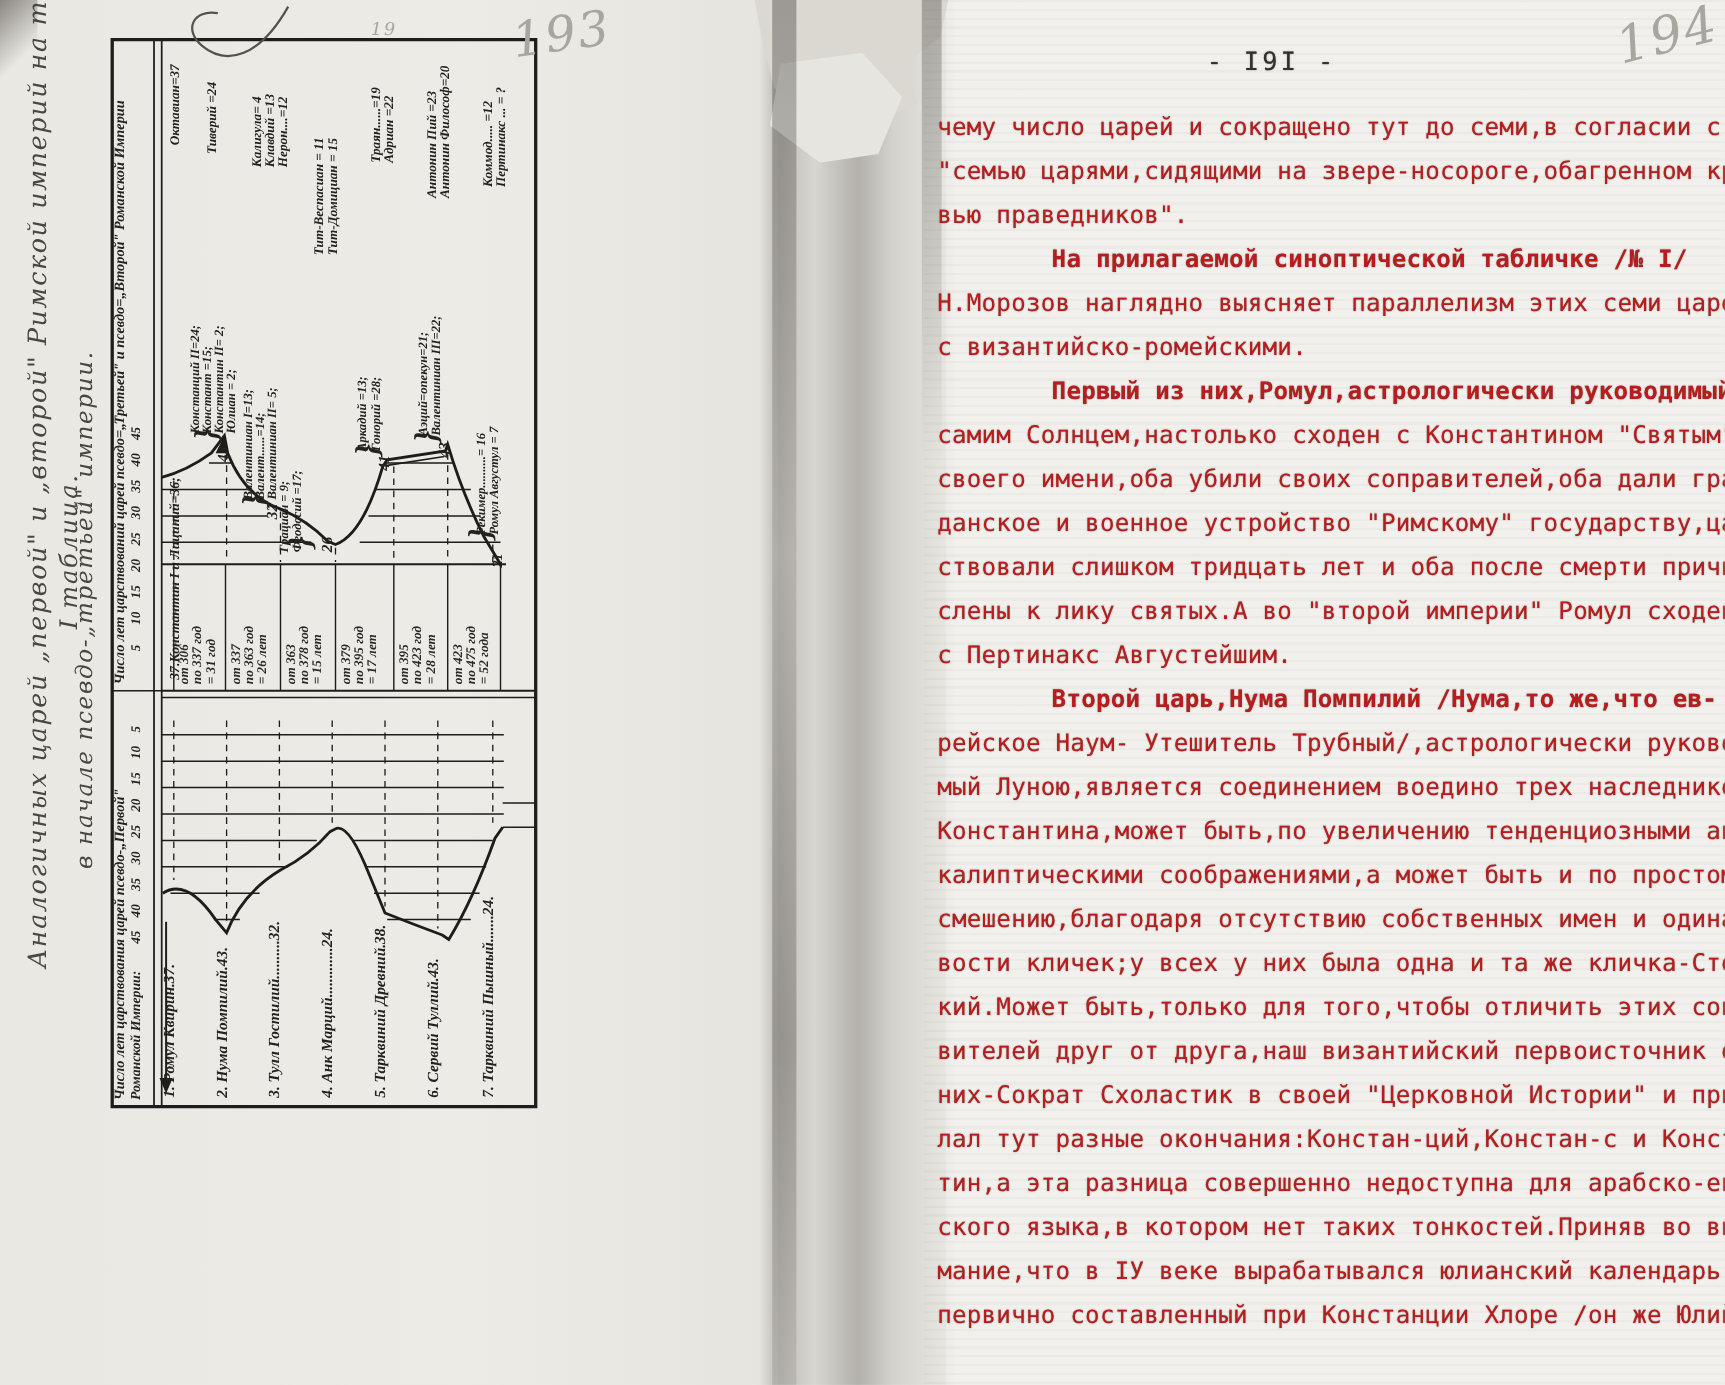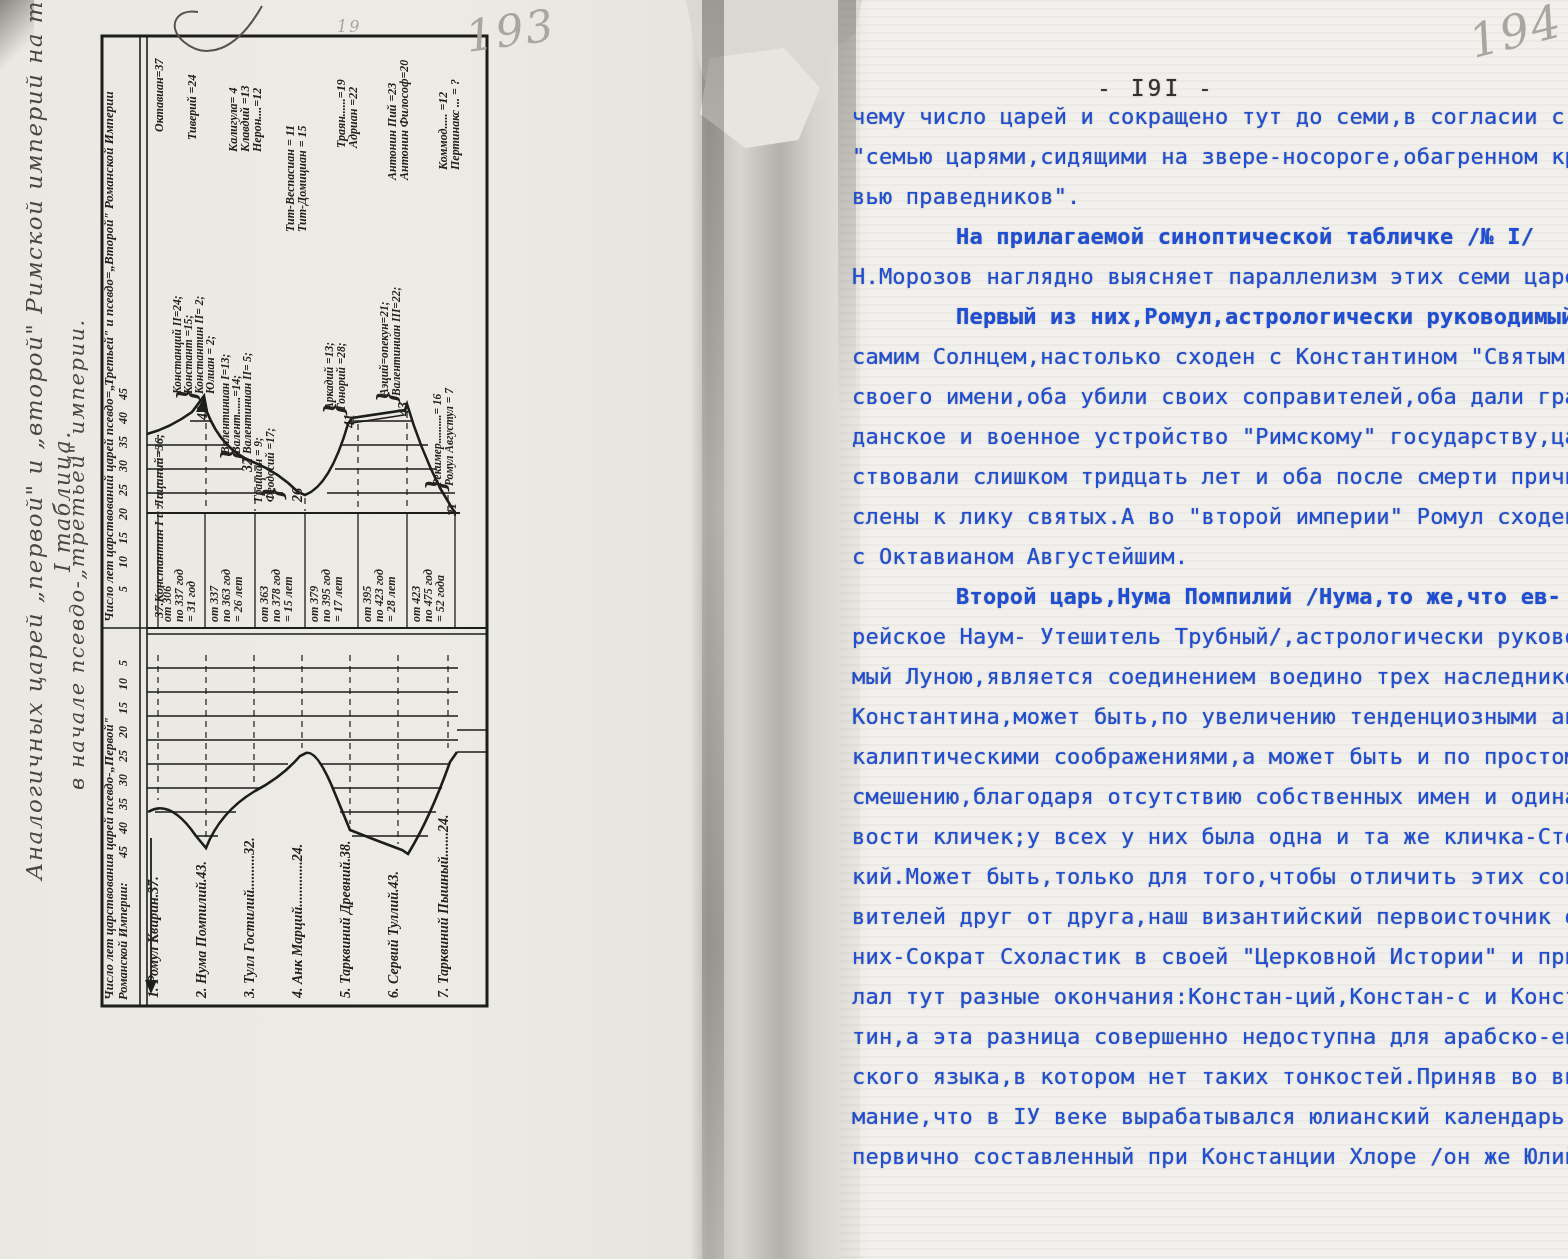--- a/index.html
+++ b/index.html
@@ -19,26 +19,26 @@
   .torn1{position:absolute;left:686px;top:0;width:176px;height:152px;background:#dbd8d2;
        clip-path:polygon(0 0,100% 0,96% 22%,78% 38%,84% 62%,60% 74%,44% 58%,26% 78%,10% 52%,4% 24%);}
   .torn2{position:absolute;left:700px;top:48px;width:120px;height:100px;background:#e7e5e0;
        clip-path:polygon(8% 10%,70% 0,100% 40%,82% 92%,38% 100%,0 66%);}
   .streak{position:absolute;left:702px;top:0;width:22px;height:1259px;
        background:linear-gradient(to bottom,rgba(40,37,33,.35),rgba(40,37,33,.12) 40%,rgba(40,37,33,.28) 75%,rgba(40,37,33,.10));}
   .streak2{position:absolute;left:838px;top:0;width:18px;height:420px;
        background:linear-gradient(to bottom,rgba(40,37,33,.30),rgba(40,37,33,0));}
   .corner-mark{position:absolute;left:0;top:0;width:34px;height:70px;
        background:linear-gradient(135deg,rgba(60,56,50,.55),rgba(60,56,50,0) 70%);}
-  .typed-block{position:absolute;left:852px;top:97px;width:716px;color:#1d4ed8;}
+  .typed-block{position:absolute;left:852px;top:97px;width:716px;color:#b91c1c;}
   .tline{height:40px;line-height:40px;font-size:22px;letter-spacing:.2px;white-space:pre;
        text-shadow:0 0 1.2px rgba(50,48,44,.65);}
   .tline.ind{padding-left:104px;font-weight:bold;}
   .typed-title{position:absolute;left:1097px;top:44px;font-size:23px;letter-spacing:3px;
-       color:#32302c;text-shadow:0 0 1.2px rgba(50,48,44,.65);margin-top:31px;}
+       color:#32302c;text-shadow:0 0 1.2px rgba(50,48,44,.65);}
   svg text.hw{font-family:"Liberation Serif",serif;font-style:italic;font-weight:600;fill:#23221f;}
   svg text.cell{font-family:"Liberation Serif",serif;font-style:italic;font-weight:600;fill:#2a2925;}
   svg text.cur{font-family:"DejaVu Serif",serif;font-style:italic;fill:#4a4742;letter-spacing:1.5px;}
   svg text.pencil{font-family:"DejaVu Serif",serif;font-style:italic;fill:#a9a6a0;letter-spacing:2px;}
   svg path,svg line,svg rect{vector-effect:non-scaling-stroke;}
 </style>
 </head>
 <body>
 
 <div class="page-left"></div>
@@ -194,27 +194,28 @@
     <text x="444" y="622" transform="rotate(-90 444 622)" font-size="12" class="cell">= 52 года</text>
   </svg>
 
 <div class="typed-title">- I9I -</div>
 <div class="typed-block">
     <div class="tline">чему число царей и сокращено тут до семи,в согласии с</div>
     <div class="tline">"семью царями,сидящими на звере-носороге,обагренном кро-</div>
     <div class="tline">вью праведников".</div>
     <div class="tline ind">На прилагаемой синоптической табличке /№ I/</div>
     <div class="tline">Н.Морозов наглядно выясняет параллелизм этих семи царей</div>
+    <div class="tline">с византийско-ромейскими.</div>
     <div class="tline ind">Первый из них,Ромул,астрологически руководимый</div>
     <div class="tline">самим Солнцем,настолько сходен с Константином "Святым",</div>
     <div class="tline">своего имени,оба убили своих соправителей,оба дали граж-</div>
     <div class="tline">данское и военное устройство "Римскому" государству,цар-</div>
     <div class="tline">ствовали слишком тридцать лет и оба после смерти причи-</div>
     <div class="tline">слены к лику святых.А во "второй империи" Ромул сходен</div>
-    <div class="tline">с Октавианом Августейшим.</div>
+    <div class="tline">с Пертинакс Августейшим.</div>
     <div class="tline ind">Второй царь,Нума Помпилий /Нума,то же,что ев-</div>
     <div class="tline">рейское Наум- Утешитель Трубный/,астрологически руководи-</div>
     <div class="tline">мый Луною,является соединением воедино трех наследников</div>
     <div class="tline">Константина,может быть,по увеличению тенденциозными апо-</div>
     <div class="tline">калиптическими соображениями,а может быть и по простому</div>
     <div class="tline">смешению,благодаря отсутствию собственных имен и одинако-</div>
     <div class="tline">вости кличек;у всех у них была одна и та же кличка-Стой-</div>
     <div class="tline">кий.Может быть,только для того,чтобы отличить этих сопра-</div>
     <div class="tline">вителей друг от друга,наш византийский первоисточник о</div>
     <div class="tline">них-Сократ Схоластик в своей "Церковной Истории" и приде-</div>

